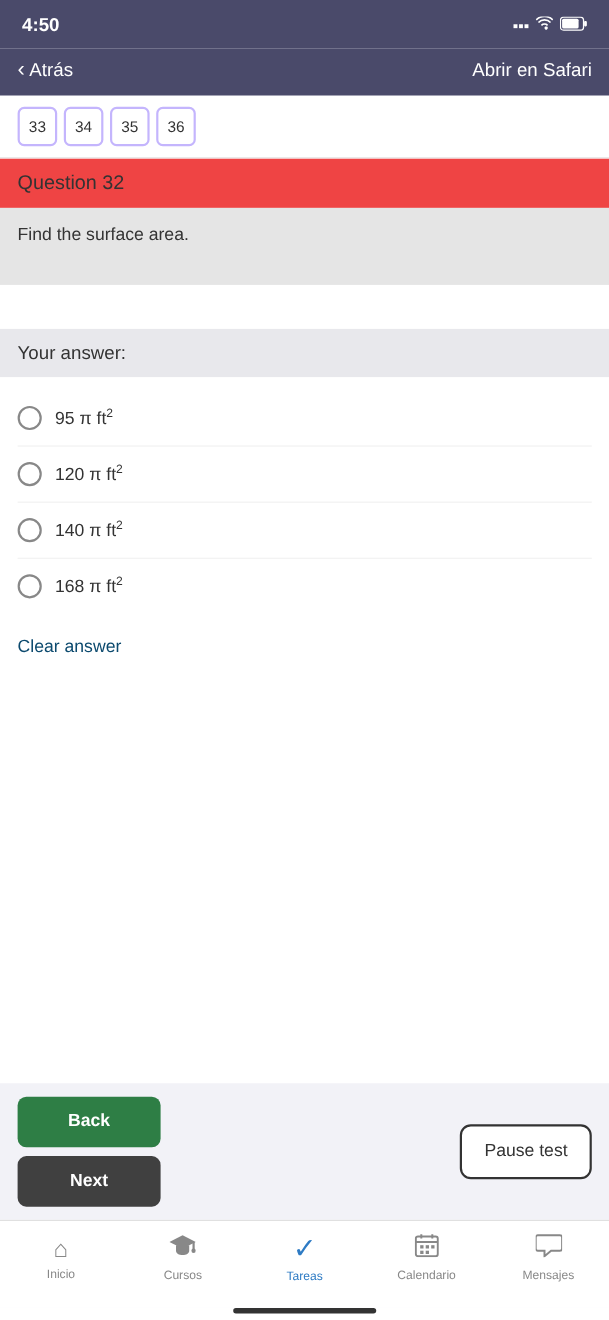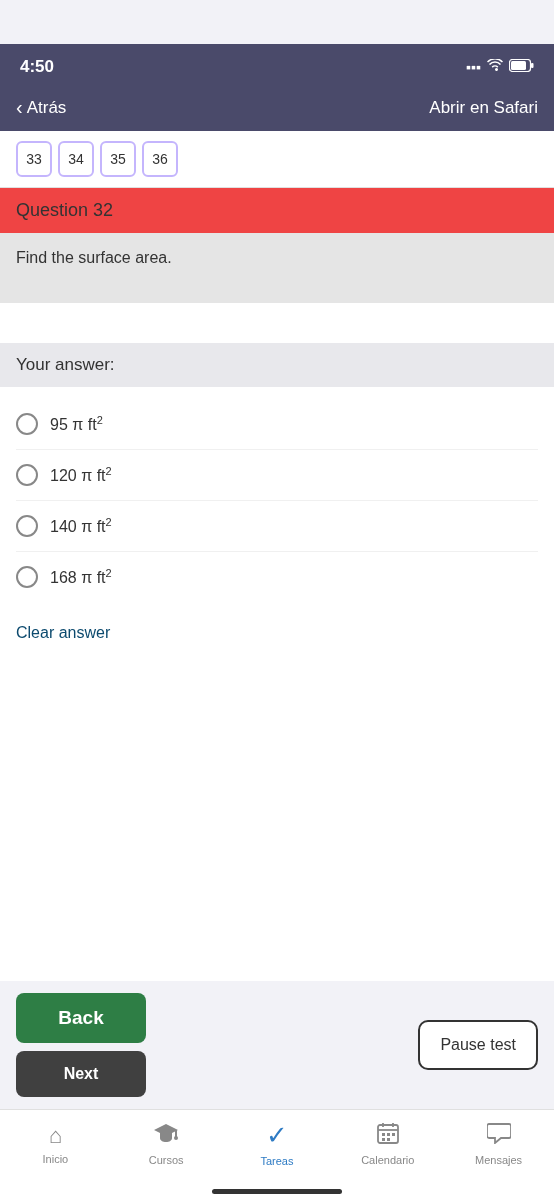--- a/index.html
+++ b/index.html
@@ -15,21 +15,20 @@
 
     
     .status-bar {
       background: #4a4a6a;
       color: white;
       padding: 10px 20px 8px;
       display: flex;
       justify-content: space-between;
       align-items: center;
       height: 44px;
-      margin-top: 44px;
     }
     .status-time {
       font-size: 17px;
       font-weight: 600;
     }
     .status-icons {
       display: flex;
       align-items: center;
       gap: 6px;
       font-size: 14px;
@@ -179,21 +178,21 @@
       display: flex;
       flex-direction: column;
       gap: 8px;
     }
     .btn-back {
       background: #2e7e45;
       color: white;
       border: none;
       border-radius: 8px;
       padding: 14px 12px;
-      font-size: 19px;
+      font-size: 16px;
       font-weight: 600;
       cursor: pointer;
       width: 130px;
       text-align: center;
     }
     .btn-next {
       background: #404040;
       color: white;
       border: none;
       border-radius: 8px;

